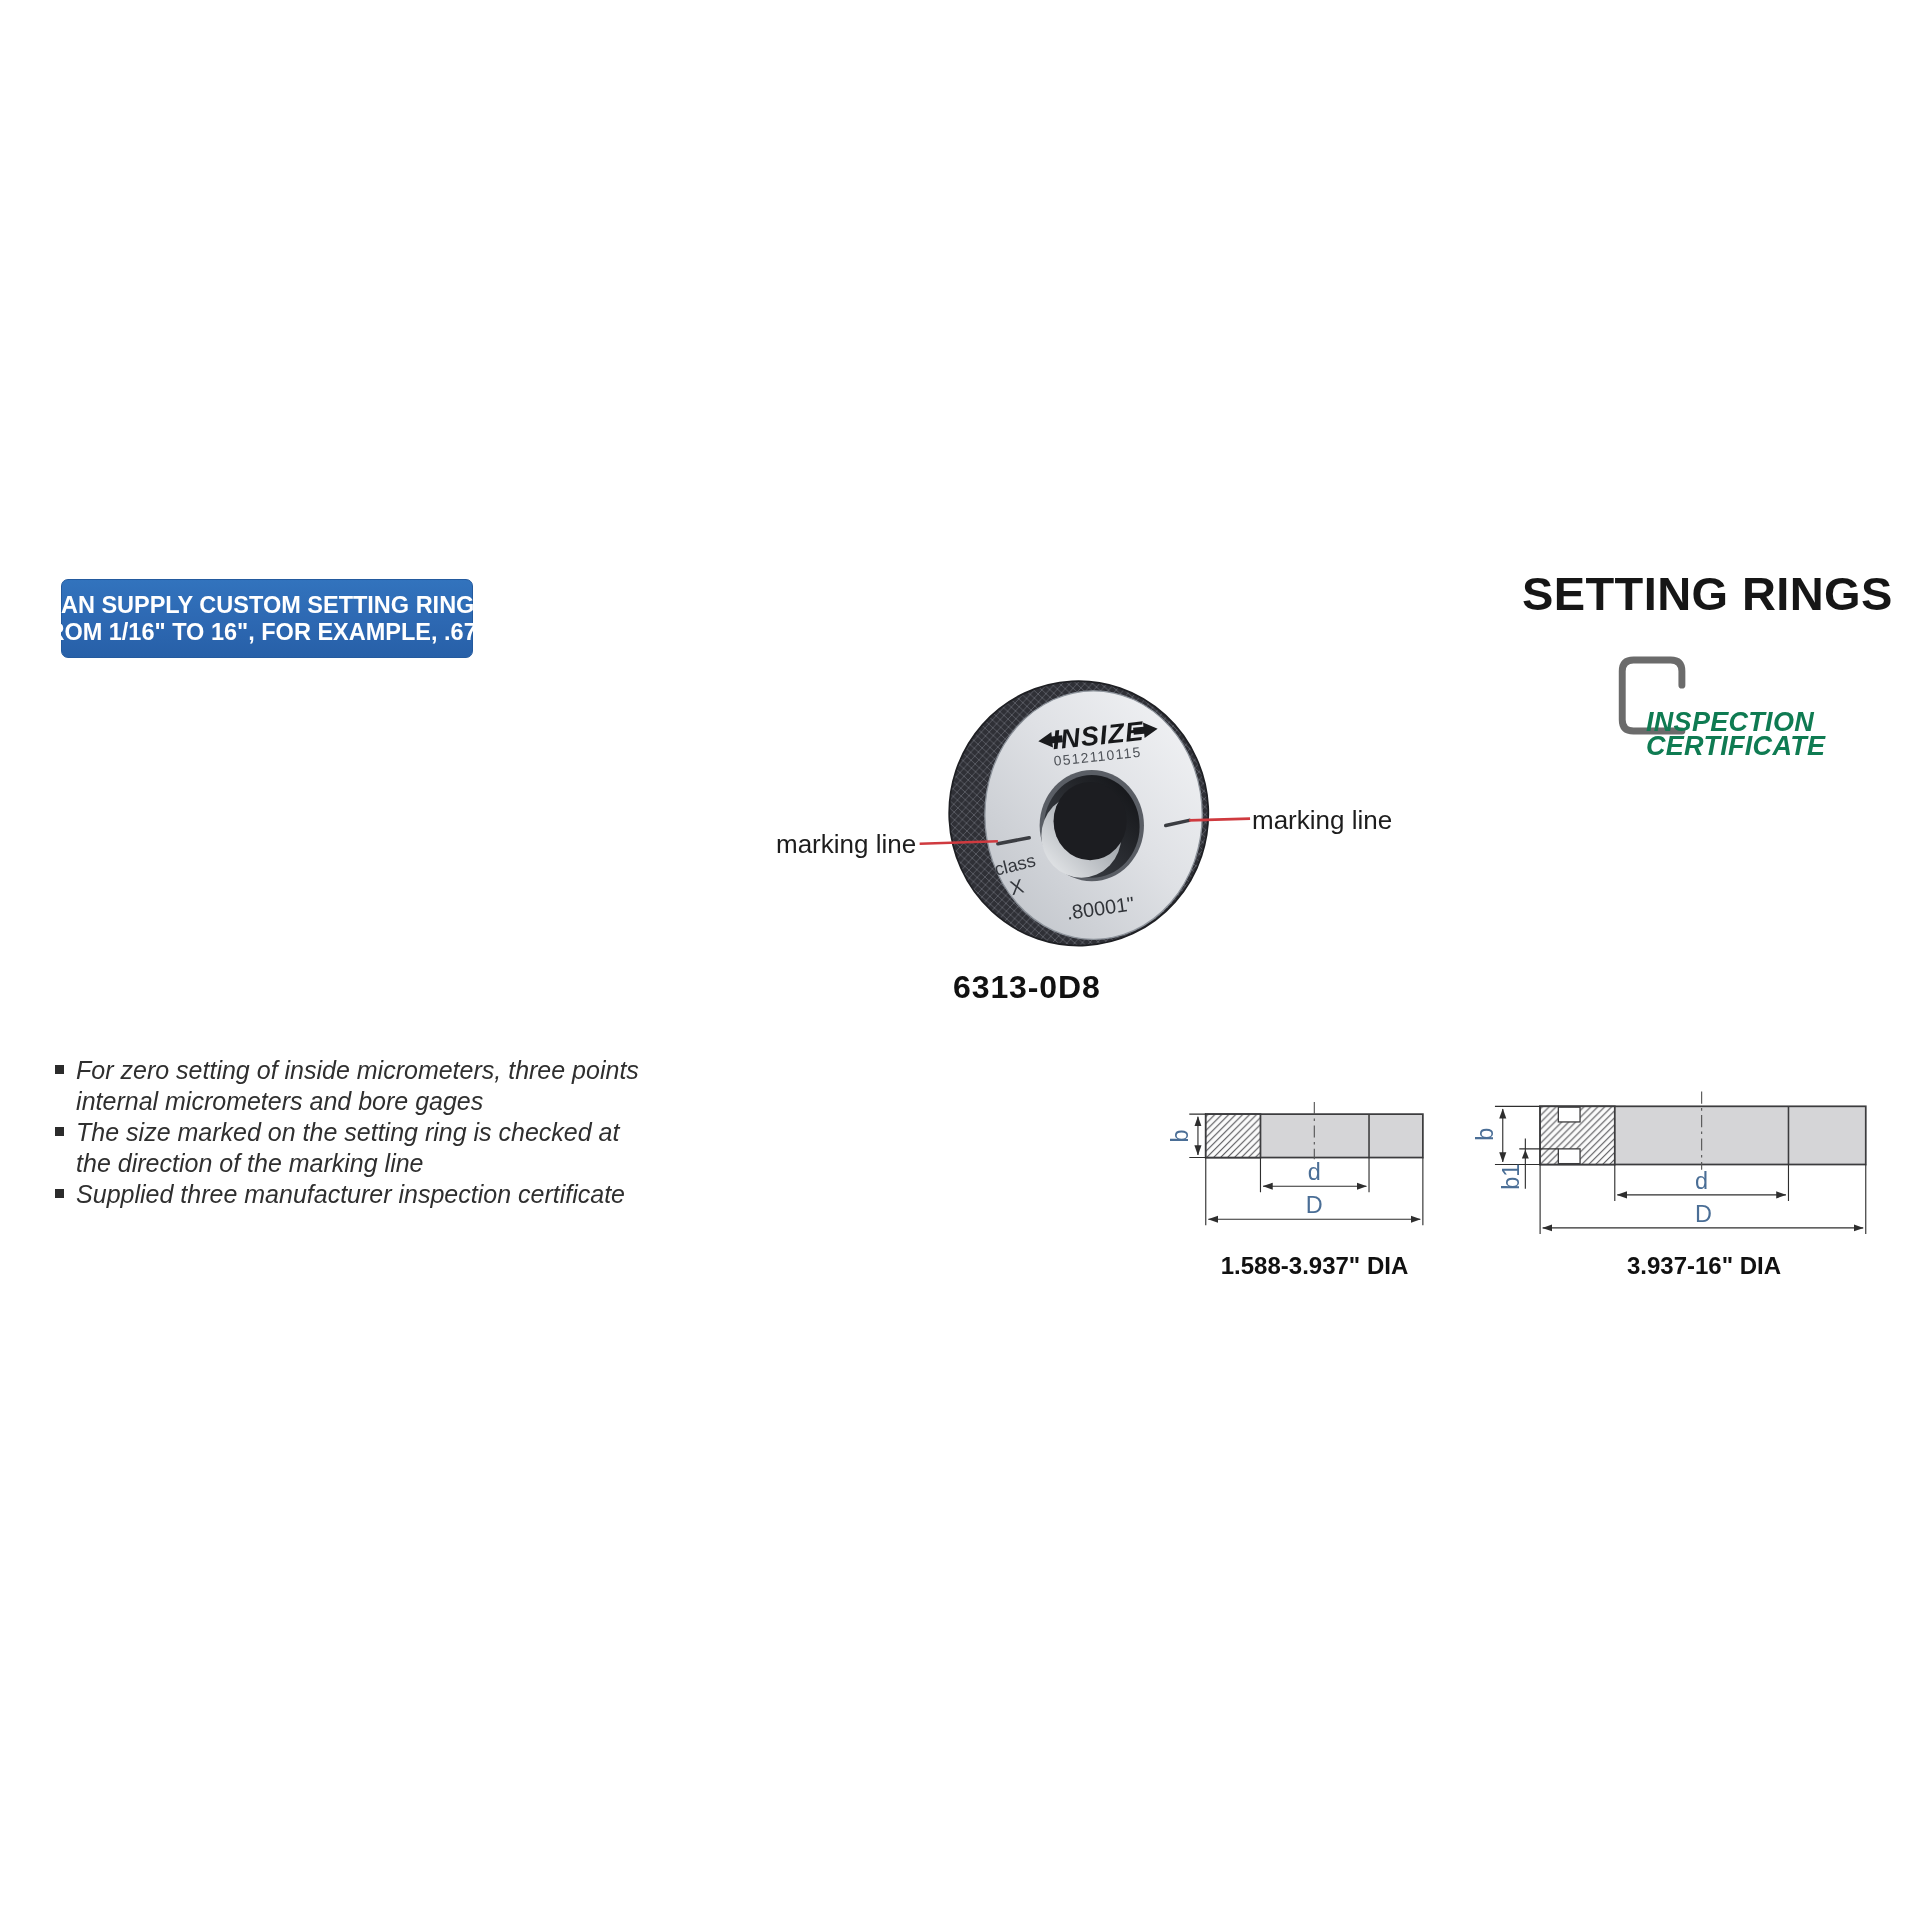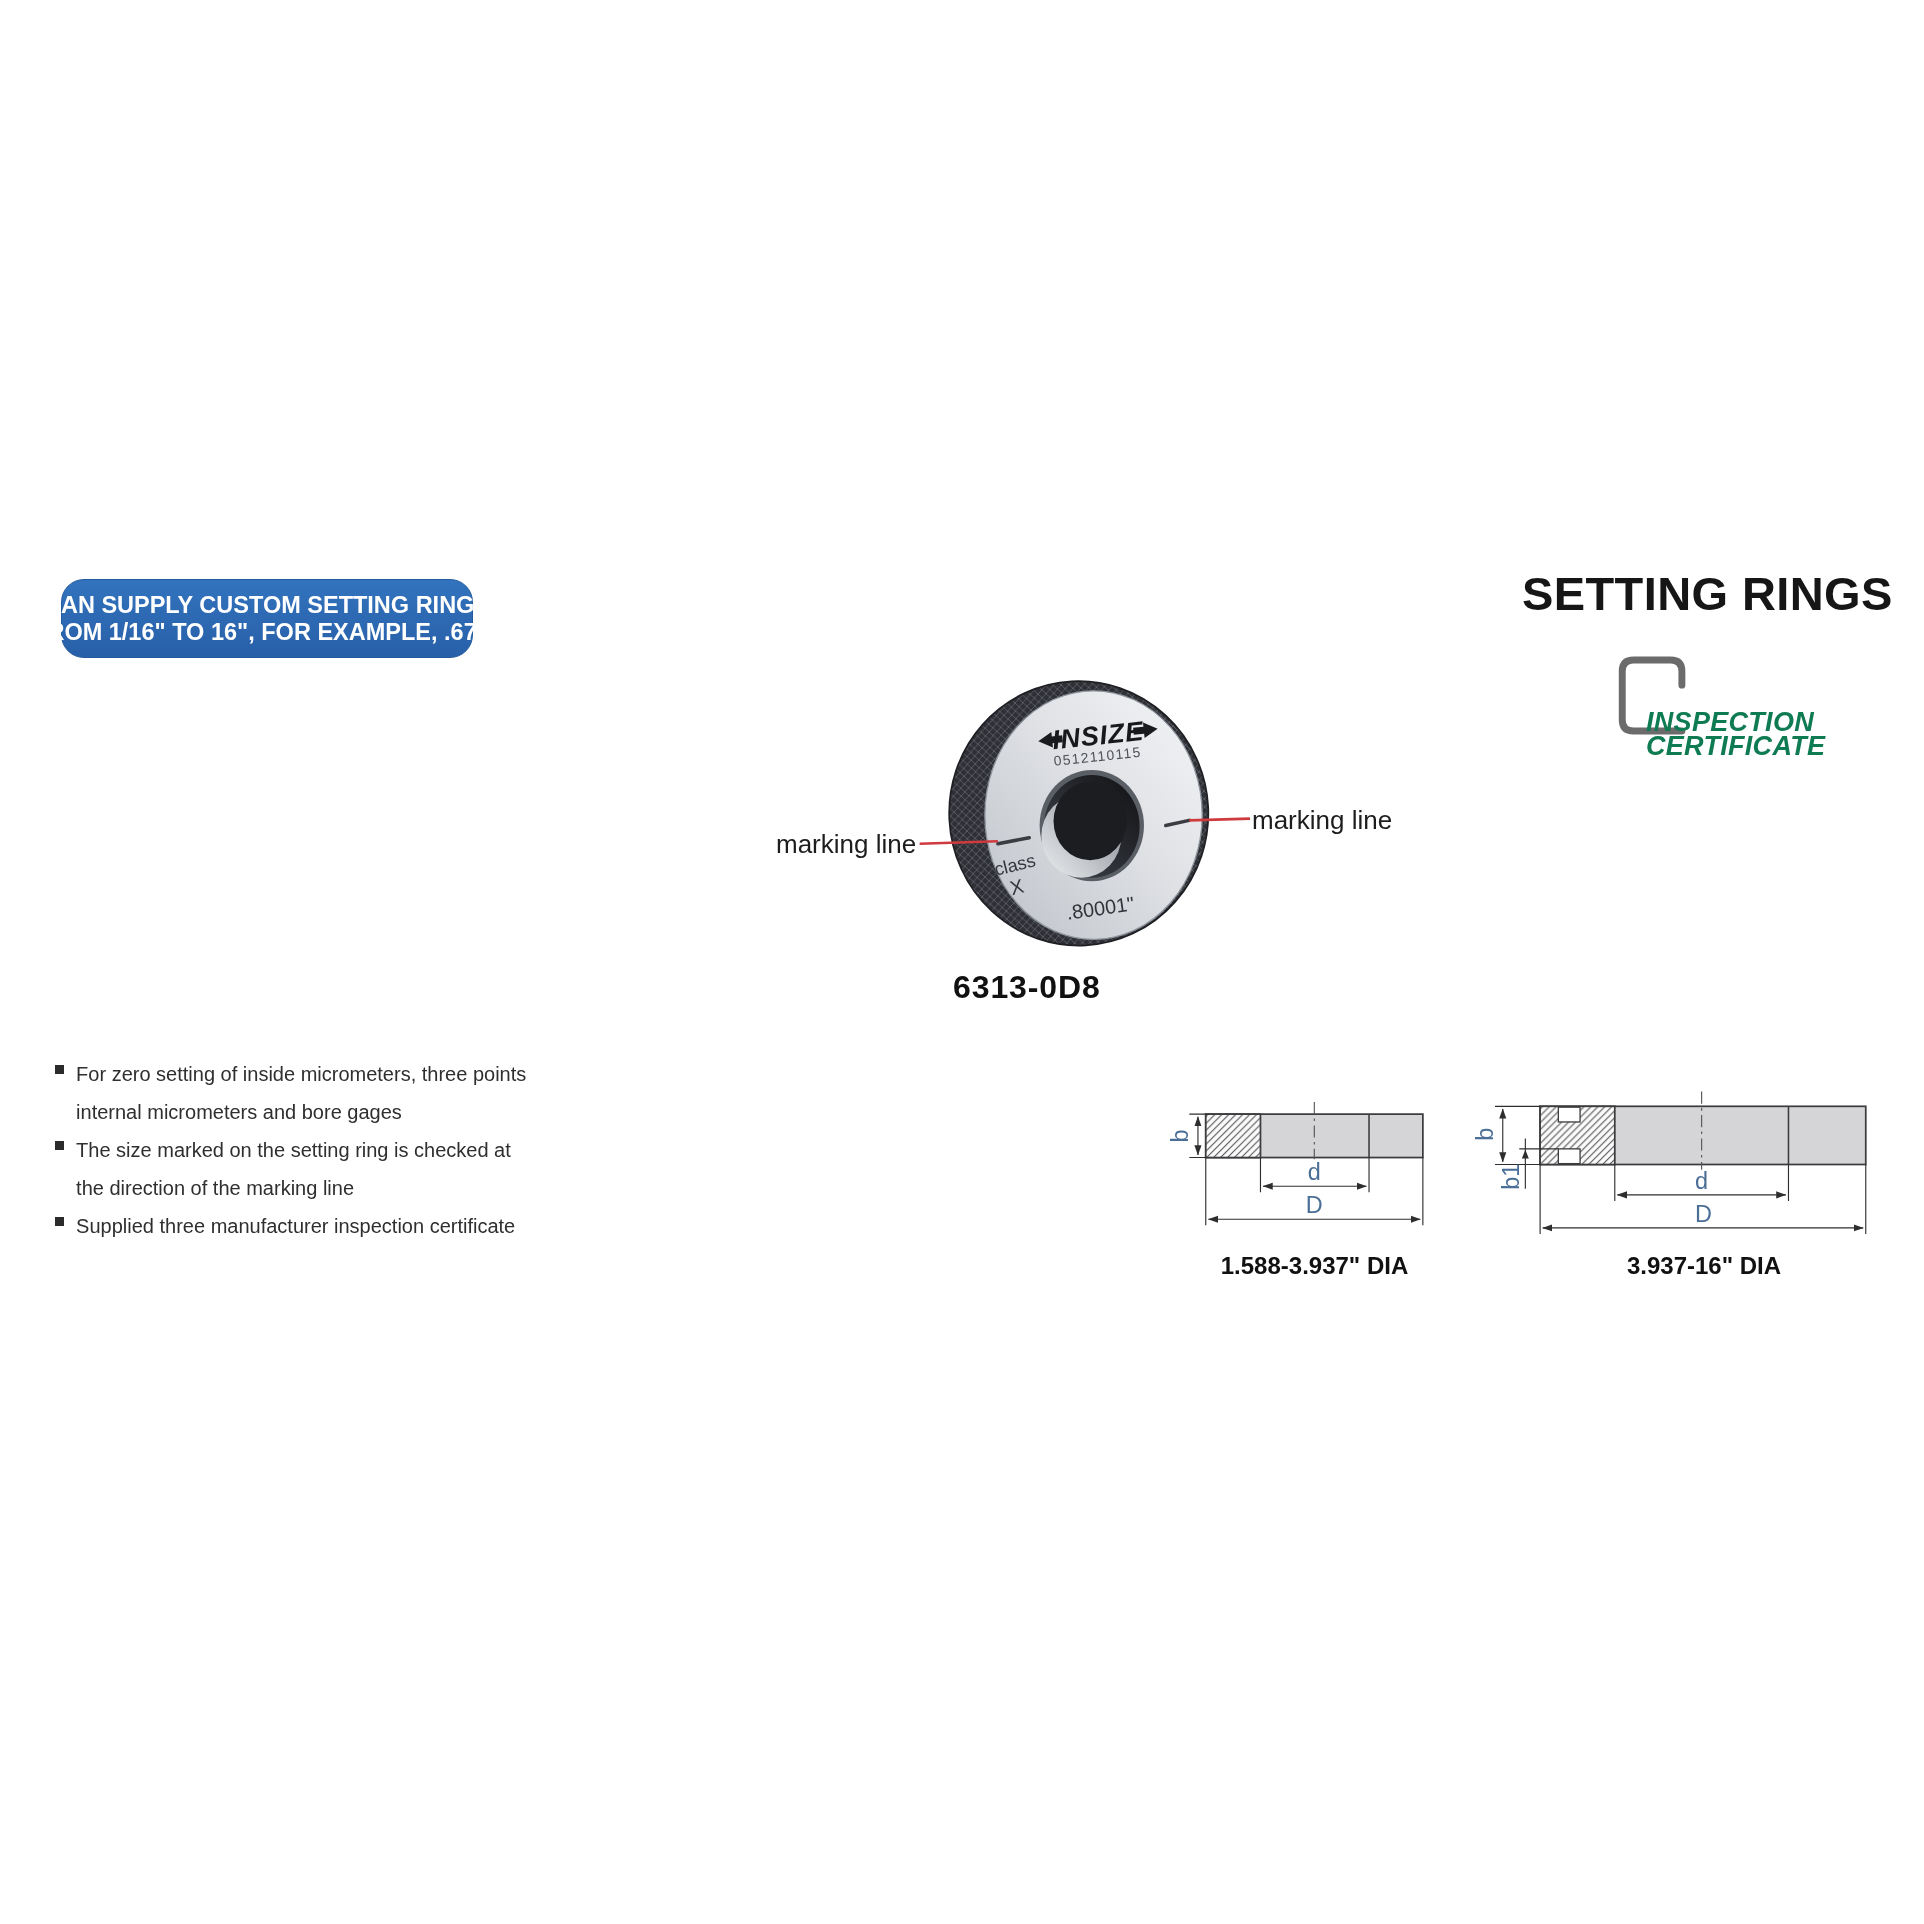--- a/index.html
+++ b/index.html
@@ -1,20 +1,20 @@
 <!DOCTYPE html>
 <html style="font-size:14px"><head>
 <meta charset="utf-8">
 <title>SETTING RINGS</title>
 <style>
   html,body{margin:0;padding:0;background:#ffffff;}
   .page{position:relative;width:1925px;height:1925px;background:#ffffff;overflow:hidden;
         font-family:"Liberation Sans",sans-serif;}
   
-  .badge{position:absolute;left:61px;top:579px;width:412px;height:79px;border-radius:23px;
+  .badge{position:absolute;left:61px;top:579px;width:412px;height:79px;border-radius:7px;
          background:linear-gradient(180deg,#3273bd 0%,#2d68b2 55%,#2760a8 100%);
          border:1.7px solid #235a9e;box-sizing:border-box;
          display:flex;flex-direction:column;align-items:center;justify-content:center;}
   .badge span{color:#ffffff;font-weight:bold;font-size:23.5px;line-height:27px;white-space:nowrap;}
   
   .title{position:absolute;left:1506px;top:566px;width:330px;text-align:right;
          font-size:47px;font-weight:bold;color:#161616;letter-spacing:0.4px;white-space:nowrap;margin-left:16px;}
   
   .cert-icon{position:absolute;left:1616px;top:654px;width:73px;height:83px;}
   .cert-text{position:absolute;left:1646px;top:686px;color:#0f7b52;font-weight:bold;font-style:italic;
@@ -23,21 +23,21 @@
   .ring-svg{position:absolute;left:817px;top:656px;width:487px;height:313px;}
   .callout{position:absolute;font-size:26px;color:#1d1d1d;white-space:nowrap;}
   .callout.left{left:776px;top:829px;width:139px;text-align:right;}
   .callout.right{left:1252px;top:805px;}
   .model{position:absolute;left:953px;top:969px;width:266px;text-align:left;
          font-size:32px;font-weight:bold;color:#111;letter-spacing:0.9px;}
   
   .features{position:absolute;left:51px;top:1055px;width:808px;}
   .feat{display:flex;align-items:flex-start;}
   .feat .sq{width:9.6px;height:9.6px;background:#2b2b2b;margin:9.6px 12px 0 3.5px;flex-shrink:0;}
-  .feat .ftext{white-space:pre-line;font-size:20px;line-height:38px;color:#2f2f2f;}
+  .feat .ftext{white-space:pre-line;font-size:25px;line-height:31px;color:#2f2f2f;font-style:italic;}
   
   .diagrams-svg{position:absolute;left:1156px;top:1082px;width:730px;height:165px;}
   .caption{position:absolute;font-size:24px;font-weight:bold;color:#111;text-align:center;white-space:nowrap;}
   .caption.c1{left:1208px;top:1252px;width:213px;}
   .caption.c2{left:1589px;top:1252px;width:230px;}
   .dimlbl{font-family:"Liberation Sans",sans-serif;font-size:27px;fill:#4a6e96;}
 </style>
 </head>
 <body>
 

